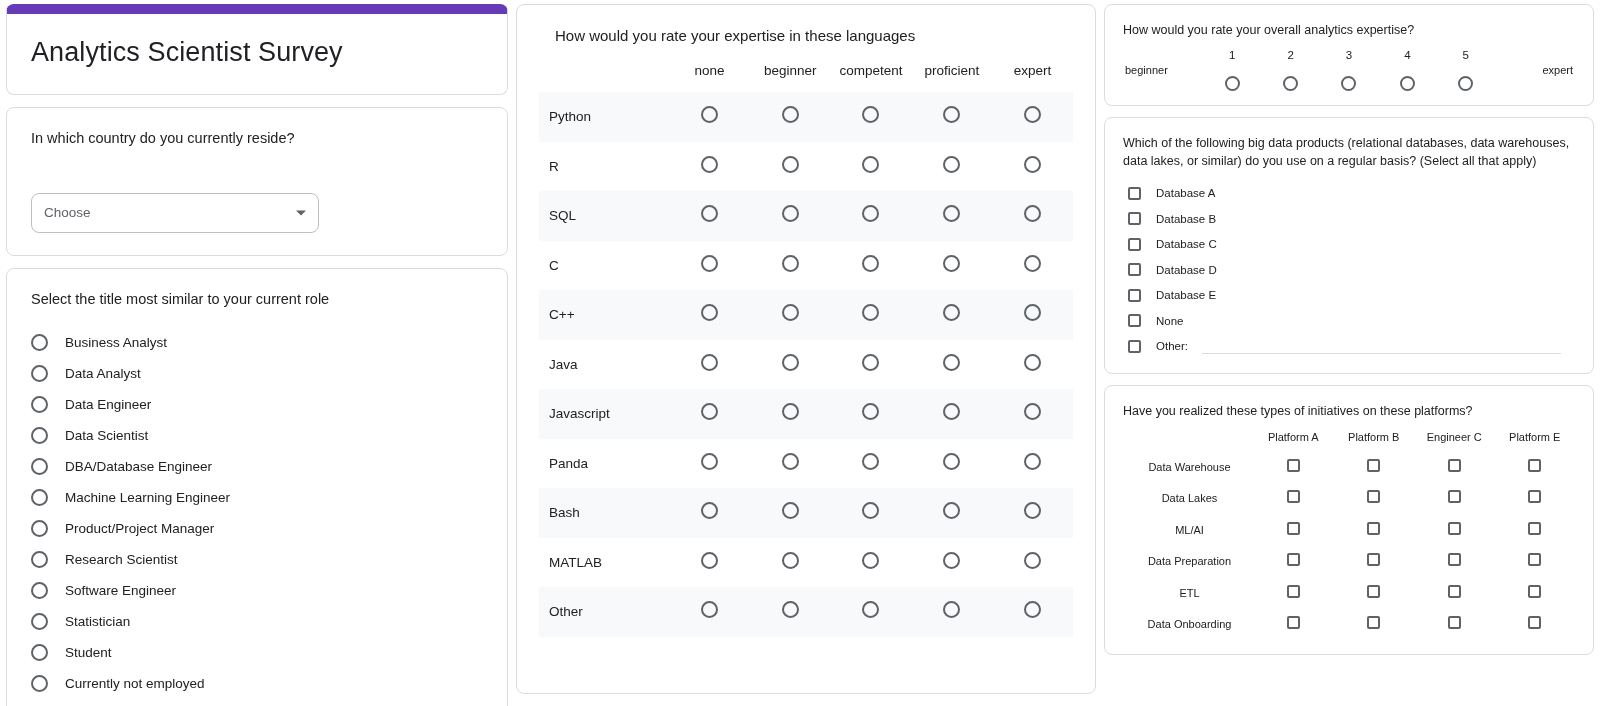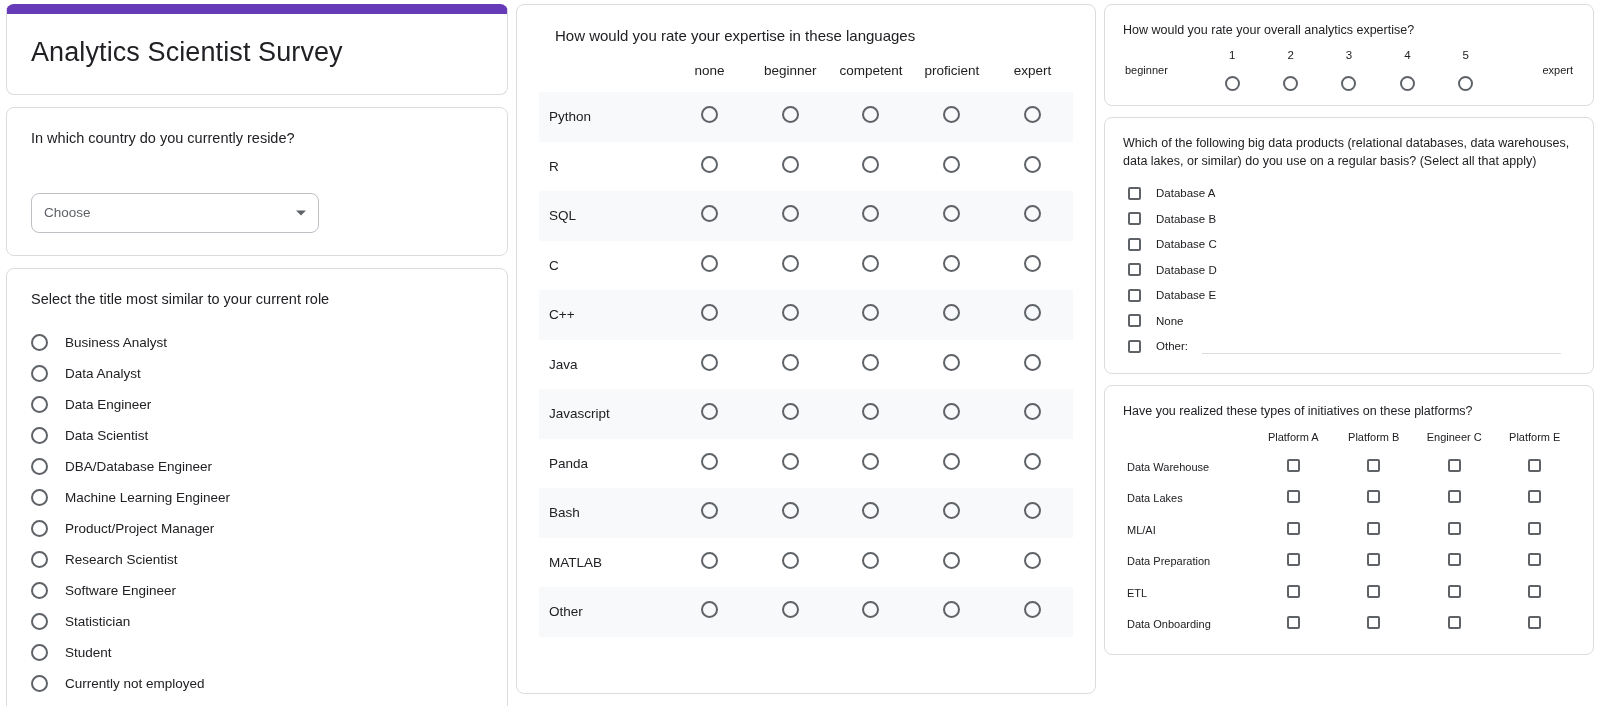--- a/index.html
+++ b/index.html
@@ -240,21 +240,21 @@
     padding-bottom: 8px;
     text-align: center;
   }
   .plat-table th.plat-rowhead { width: 130px; }
   .plat-table td {
     height: 31.5px;
     text-align: center;
     vertical-align: middle;
   }
   .plat-table td.plat-label {
-    text-align: left;
+    text-align: center;
     font-size: 11px;
     color: #202124;
     padding-left: 4px;
   }
   .cb-sq {
     display: inline-block;
     width: 13px; height: 13px;
     border: 2px solid #5f6368;
     border-radius: 2px;
   }

